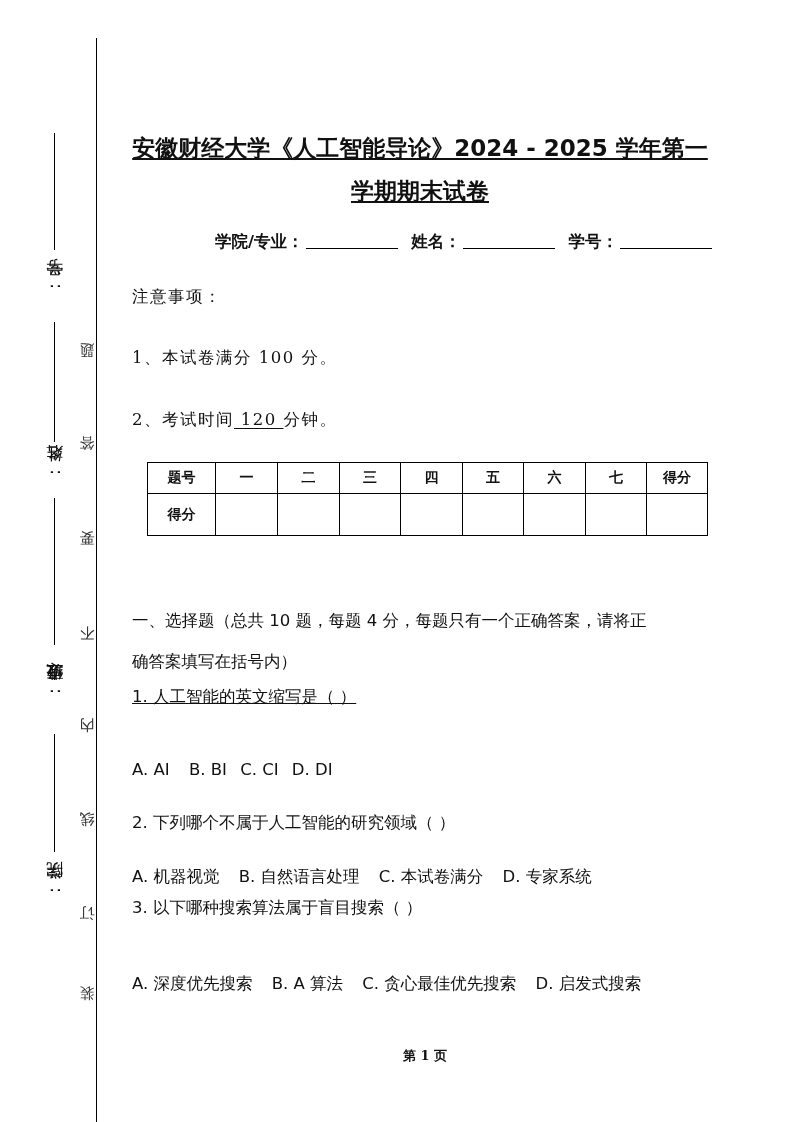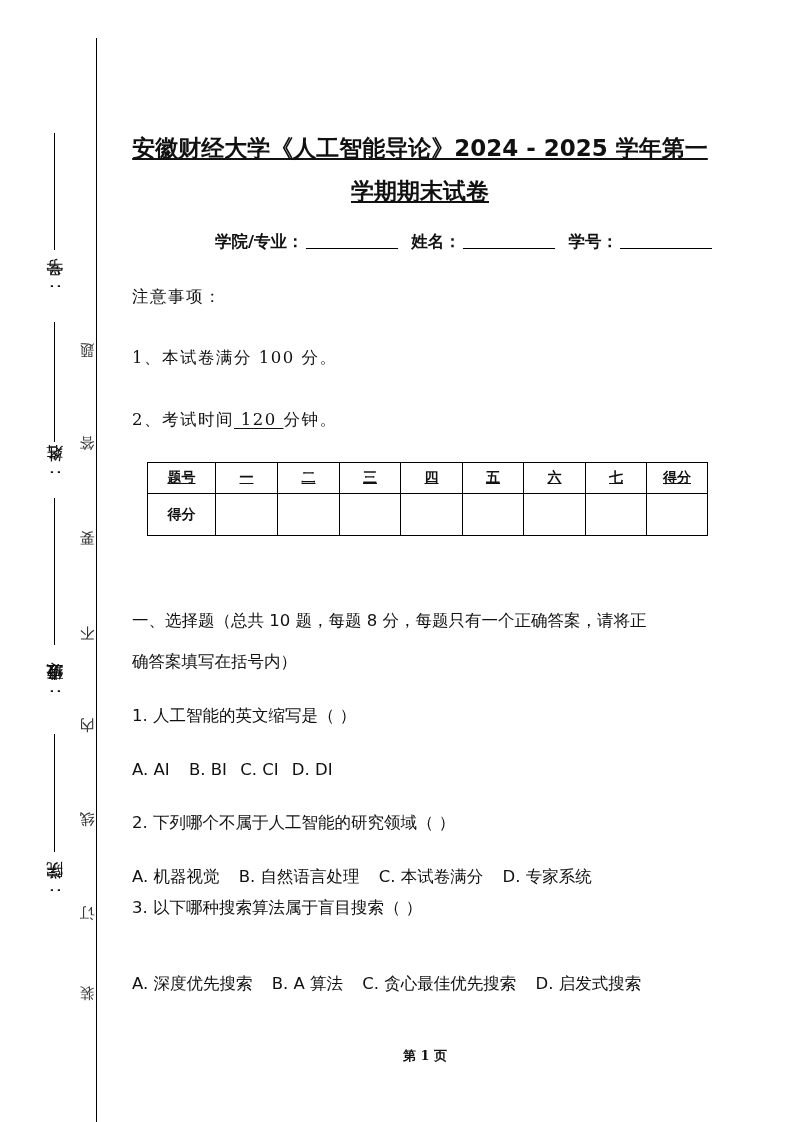--- a/index.html
+++ b/index.html
@@ -22,21 +22,21 @@
               font-family: "DejaVu Sans", "Liberation Sans", sans-serif; }
   .blank { display: inline-block; width: 92px; border-bottom: 1px solid #000; height: 14px; margin: 0 8px 0 2px; vertical-align: -2px; }
   .txt { left: 132px; font-size: 16.5px; white-space: nowrap; letter-spacing: 1.5px; }
   .txt-sans { left: 132px; font-size: 16.5px; white-space: nowrap;
               font-family: "DejaVu Sans", "Liberation Sans", sans-serif; }
   .uline { text-decoration: underline; text-underline-offset: 3px; }
   
   table.score { position: absolute; left: 147px; top: 462px; border-collapse: collapse;
                 font-family: "DejaVu Sans", "Liberation Sans", sans-serif; font-size: 14px; font-weight: bold; }
   table.score td { border: 1.3px solid #000; text-align: center; padding: 0; }
-  .r1 td { height: 30px; text-decoration: underline; }
+  .r1 td { height: 30px; }
   .r2 td { height: 41px; }
   .r3 td { height: 50px; }
   .footer { left: 350px; width: 150px; text-align: center; top: 1047px; font-size: 13px; font-weight: bold; }
   .opt { display: inline-block; margin-right: 14px; }
 </style>
 </head>
 <body>
 
 <div class="abs vline-main"></div>
 
@@ -93,24 +93,24 @@
     <td></td>
         <td></td>
     <td></td>
         <td></td>
     <td></td>
         <td></td>
   </tr>
 </tbody>
   </table>
 
-<div class="abs txt-sans" style="top:610px;">一、选择题（总共 10 题，每题 8 分，每题只有一个正确答案，请将正</div>
+<div class="abs txt-sans" style="top:610px;">一、选择题（总共 10 题，每题 4 分，每题只有一个正确答案，请将正</div>
 <div class="abs txt-sans" style="top:651px;">确答案填写在括号内）</div>
 
-<div class="abs txt-sans" style="top:705px;">1. 人工智能的英文缩写是（    ）</div>
+<div class="abs txt-sans" style="top:686px;text-decoration:underline;">1. 人工智能的英文缩写是（    ）</div>
 <div class="abs txt-sans" style="top:760px;">
   <span class="opt" style="">A. AI</span>
   <span class="opt" style="margin-right:8px">B. BI</span>
   <span class="opt" style="margin-right:8px">C. CI</span>
   <span class="opt">D. DI</span>
 </div>
 
 <div class="abs txt-sans" style="top:812px;">2. 下列哪个不属于人工智能的研究领域（    ）</div>
 <div class="abs txt-sans" style="top:866px;">
   <span class="opt">A. 机器视觉</span>

